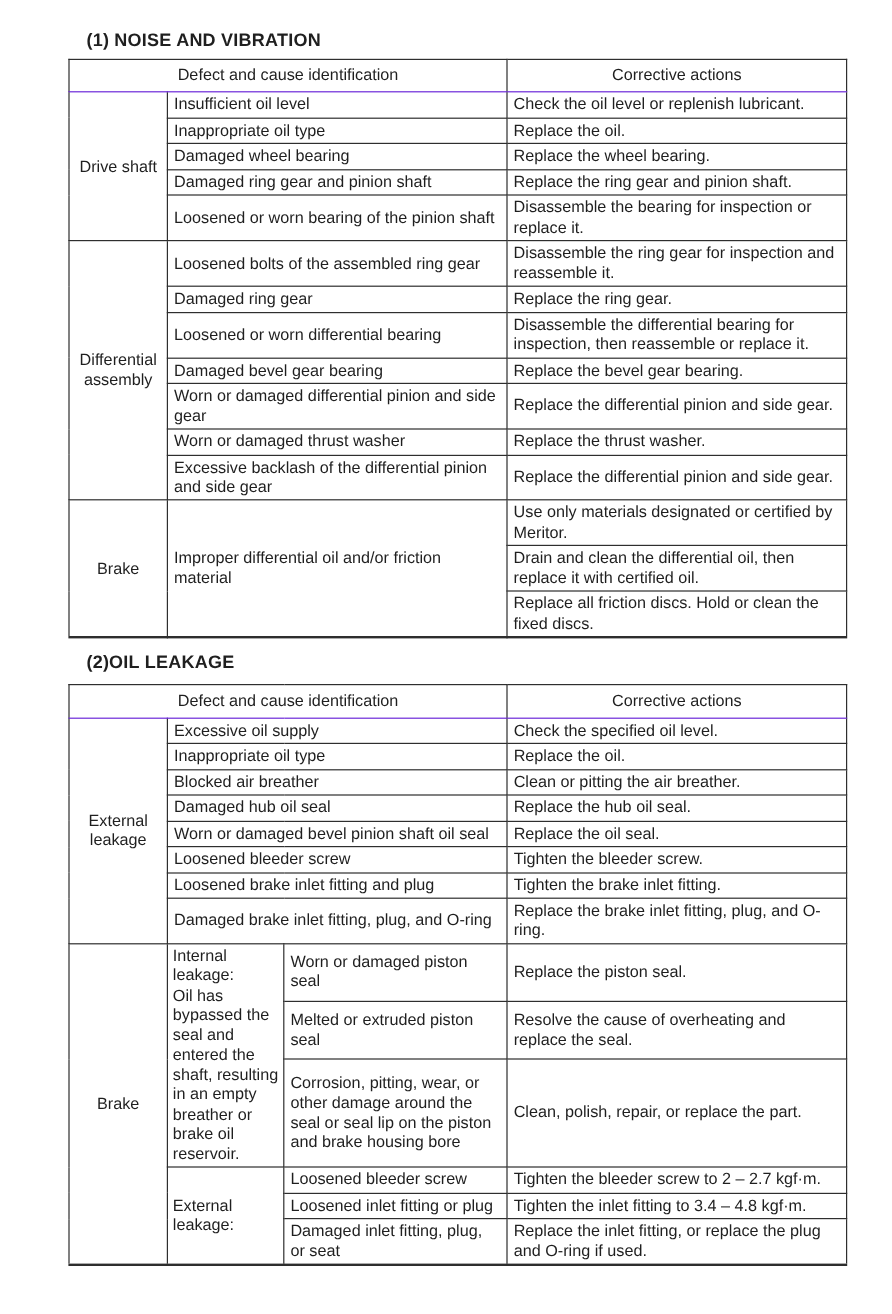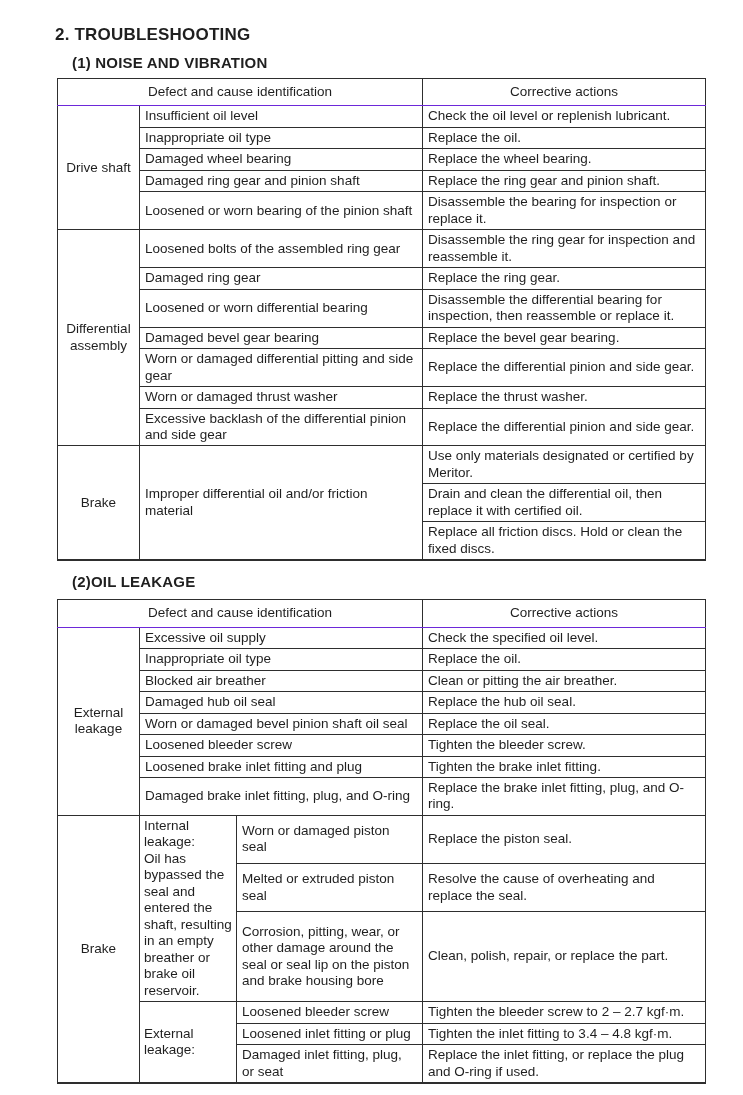--- a/index.html
+++ b/index.html
@@ -59,21 +59,20 @@
   .c-defect1{width:283px;}
   .c-action{width:283px;}
   .c-sub{width:97px;}
   .c-defect2{width:186px;}
 </style>
 </head>
 <body>
 
 <div class="page">
 
-  <h1>2. TROUBLESHOOTING</h1>
   <h2>(1) NOISE AND VIBRATION</h2>
 
   <table class="tbl">
     <colgroup>
         <col class="c-group">
         <col class="c-defect1">
         <col class="c-action">
       </colgroup>
     <thead>
       <tr>
@@ -115,21 +114,21 @@
       </tr>
       <tr>
         <td>Loosened or worn differential bearing</td>
         <td>Disassemble the differential bearing for inspection, then reassemble or replace it.</td>
       </tr>
       <tr>
         <td>Damaged bevel gear bearing</td>
         <td>Replace the bevel gear bearing.</td>
       </tr>
       <tr>
-        <td>Worn or damaged differential pitting and side gear</td>
+        <td>Worn or damaged differential pinion and side gear</td>
         <td>Replace the differential pinion and side gear.</td>
       </tr>
       <tr>
         <td>Worn or damaged thrust washer</td>
         <td>Replace the thrust washer.</td>
       </tr>
       <tr>
         <td>Excessive backlash of the differential pinion and side gear</td>
         <td>Replace the differential pinion and side gear.</td>
       </tr>

